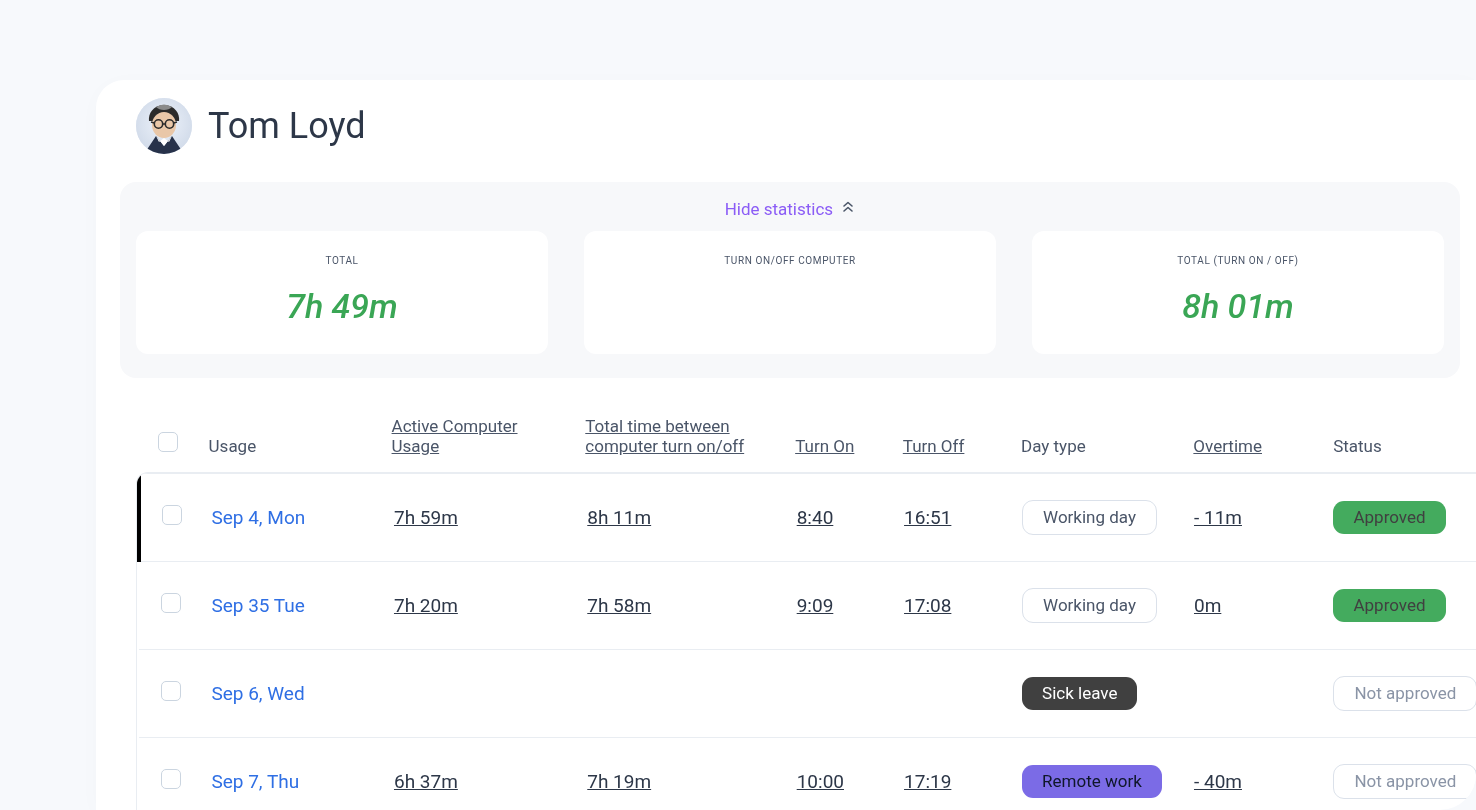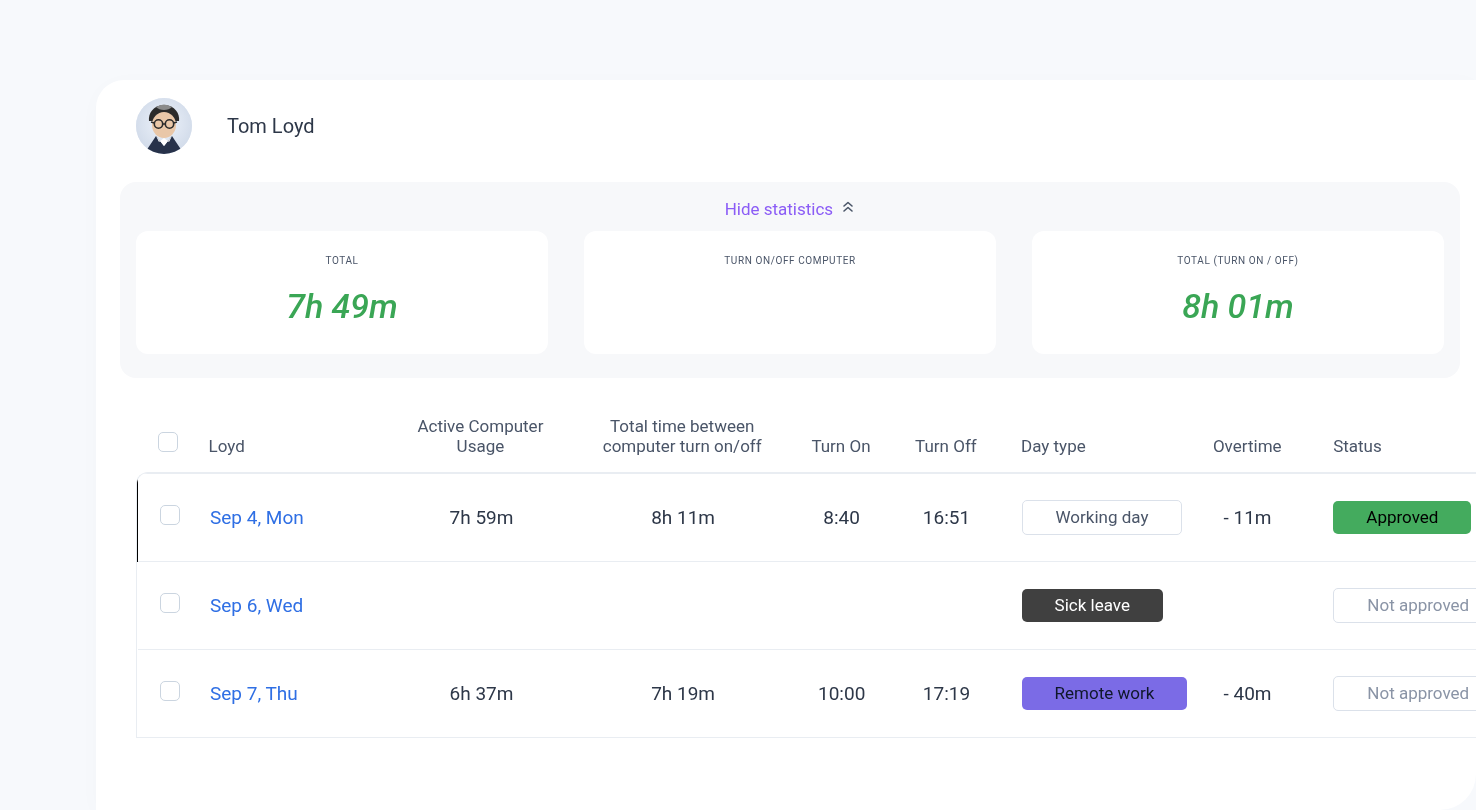--- a/index.html
+++ b/index.html
@@ -38,24 +38,23 @@
   .avatar {
     width: 56px; height: 56px;
     border-radius: 50%;
     overflow: hidden;
     background: #e6ecf5;
     display: inline-block;
     flex-shrink: 0;
   }
   .avatar svg { width: 100%; height: 100%; display: block; }
   .user-name {
-    font-size: 20px;
+    font-size: 36px;
     font-weight: 400;
     color: #2d3748;
-    margin-left: 19px;
   }
   .stats-section {
     margin: 0 16px 0 24px;
     background: #f7f8fa;
     border-radius: 16px;
     padding: 12px 16px 24px 16px;
   }
   .hide-stats {
     text-align: center;
     color: #8b5cf6;
@@ -112,25 +111,25 @@
   }
   thead th {
     font-weight: 400;
     font-size: 17px;
     color: #4a5568;
     text-align: left;
     padding: 10px 8px 16px 8px;
     vertical-align: bottom;
   }
   th.center, td.center { text-align: center; }
-  th.right, td.right { text-align: center; }
+  th.right, td.right { text-align: left; text-decoration: underline; }
   tbody tr {
     border-top: 1px solid #e9edf2;
   }
-  tbody tr:first-child { border-left: 1px solid #000000; margin-left: 46px; }
+  tbody tr:first-child { border-left: 4px solid #000000; margin-left: 46px; }
   tbody td {
     padding: 26px 8px;
     font-size: 19px;
     color: #2d3748;
     vertical-align: middle;
     white-space: nowrap;
   }
   .tbody-wrap {
     border: 1px solid #e9edf2;
     border-right: none;
@@ -152,41 +151,41 @@
   .chk {
     width: 20px; height: 20px;
     border: 1.5px solid #cbd5e0;
     border-radius: 5px;
     display: inline-block;
     cursor: pointer;
     background: #fff;
   }
   .pill {
     display: inline-block;
-    padding: 8px 33px;
-    border-radius: 5px;
+    padding: 8px 20px;
+    border-radius: 11px;
     font-size: 17px;
     line-height: 1;
   }
   .pill-outline {
     border: 1px solid #dbe1ea;
     color: #4a5568;
     background: #fff;
   }
   .pill-blue {
     background: #404040;
     color: #fff;
   }
   .pill-purple {
     background: #7b6be6;
     color: #0f172a;
   }
   .status-approved {
     background: #44ab5e;
-    color: #000000;
+    color: #404040;
     text-align: center;
   }
   .status-notapproved {
     border: 1px solid #dbe1ea;
     color: #8a94a6;
     background: #fff;
   }
 </style>
 </head>
 <body>
@@ -260,21 +259,21 @@
               <col class="col-total">
               <col class="col-on">
               <col class="col-off">
               <col class="col-type">
               <col class="col-ot">
               <col class="col-status">
         </colgroup>
         <thead>
           <tr>
             <th class="center"><span class="chk"></span></th>
-            <th>Loyd</th>
+            <th>Usage</th>
             <th class="right" style="white-space:normal;">Active Computer Usage</th>
             <th class="right" style="white-space:normal;">Total time between computer turn on/off</th>
             <th class="right">Turn On</th>
             <th class="right">Turn Off</th>
             <th style="padding-left:24px;">Day type</th>
             <th class="right">Overtime</th>
             <th style="padding-left:24px;">Status</th>
           </tr>
         </thead>
       </table>
@@ -299,20 +298,31 @@
                 <td class="right">7h 59m</td>
                 <td class="right">8h 11m</td>
                 <td class="right">8:40</td>
                 <td class="right">16:51</td>
                 <td style="padding-left:24px;"><span class="pill pill-outline">Working day</span></td>
                 <td class="right">- 11m</td>
                 <td style="padding-left:24px;"><span class="pill status-approved">Approved</span></td>
               </tr>
               <tr>
                 <td class="center"><span class="chk"></span></td>
+                <td><span class="date-link">Sep  35 Tue</span></td>
+                <td class="right">7h 20m</td>
+                <td class="right">7h 58m</td>
+                <td class="right">9:09</td>
+                <td class="right">17:08</td>
+                <td style="padding-left:24px;"><span class="pill pill-outline">Working day</span></td>
+                <td class="right">0m</td>
+                <td style="padding-left:24px;"><span class="pill status-approved">Approved</span></td>
+              </tr>
+              <tr>
+                <td class="center"><span class="chk"></span></td>
                 <td><span class="date-link">Sep 6, Wed</span></td>
                 <td class="right"></td>
                 <td class="right"></td>
                 <td class="right"></td>
                 <td class="right"></td>
                 <td style="padding-left:24px;"><span class="pill pill-blue">Sick leave</span></td>
                 <td class="right"></td>
                 <td style="padding-left:24px;"><span class="pill status-notapproved">Not approved</span></td>
               </tr>
               <tr>

